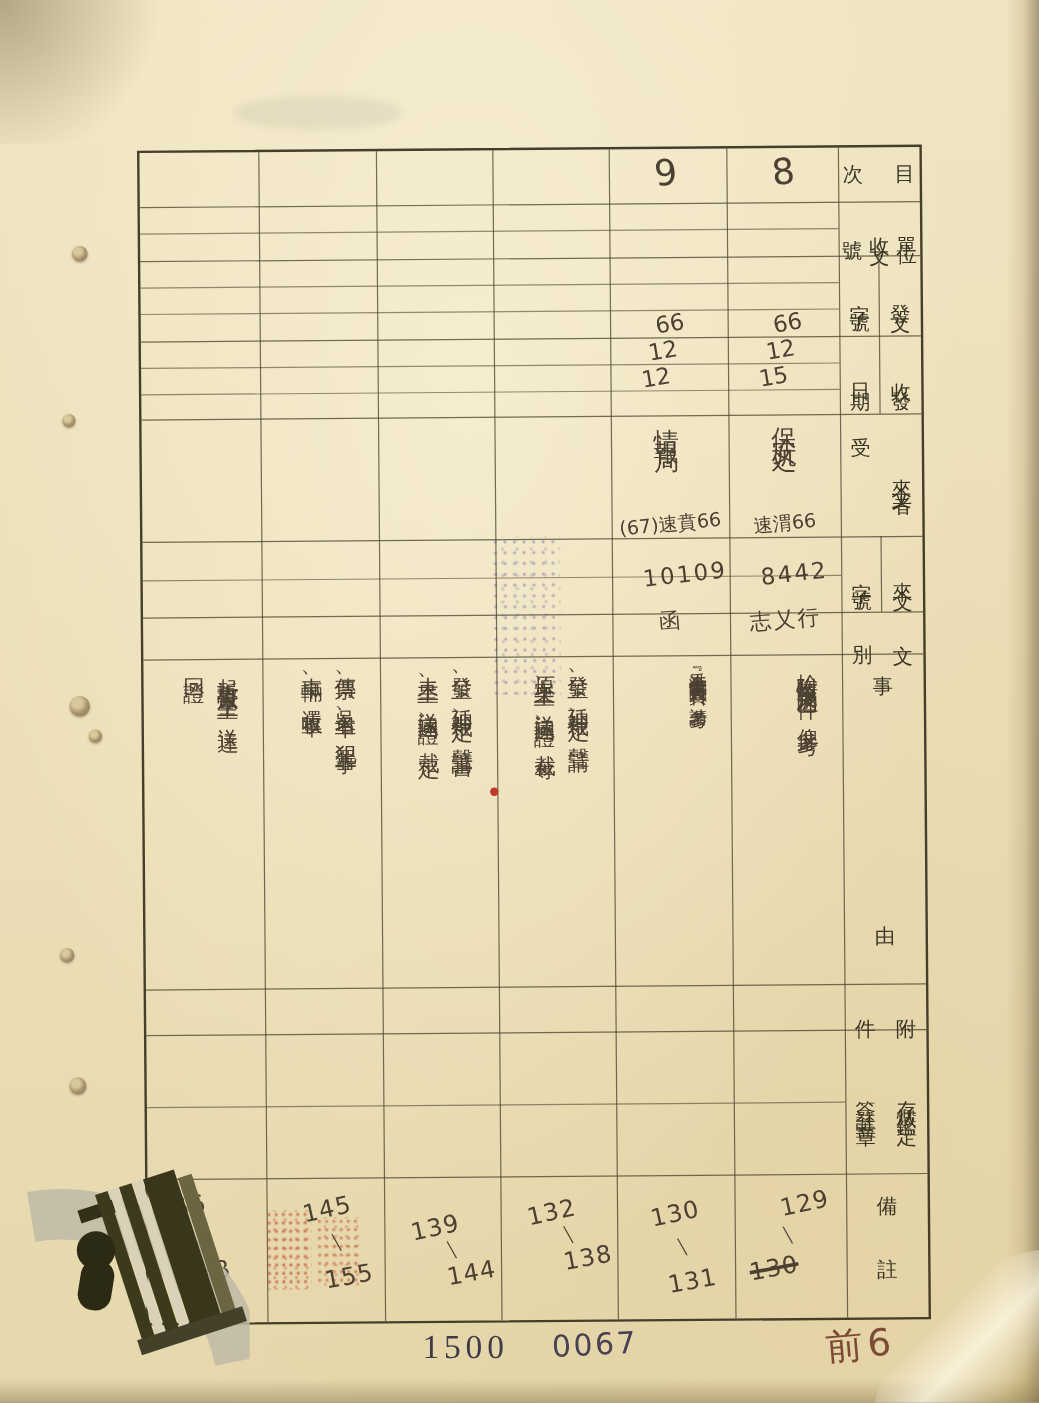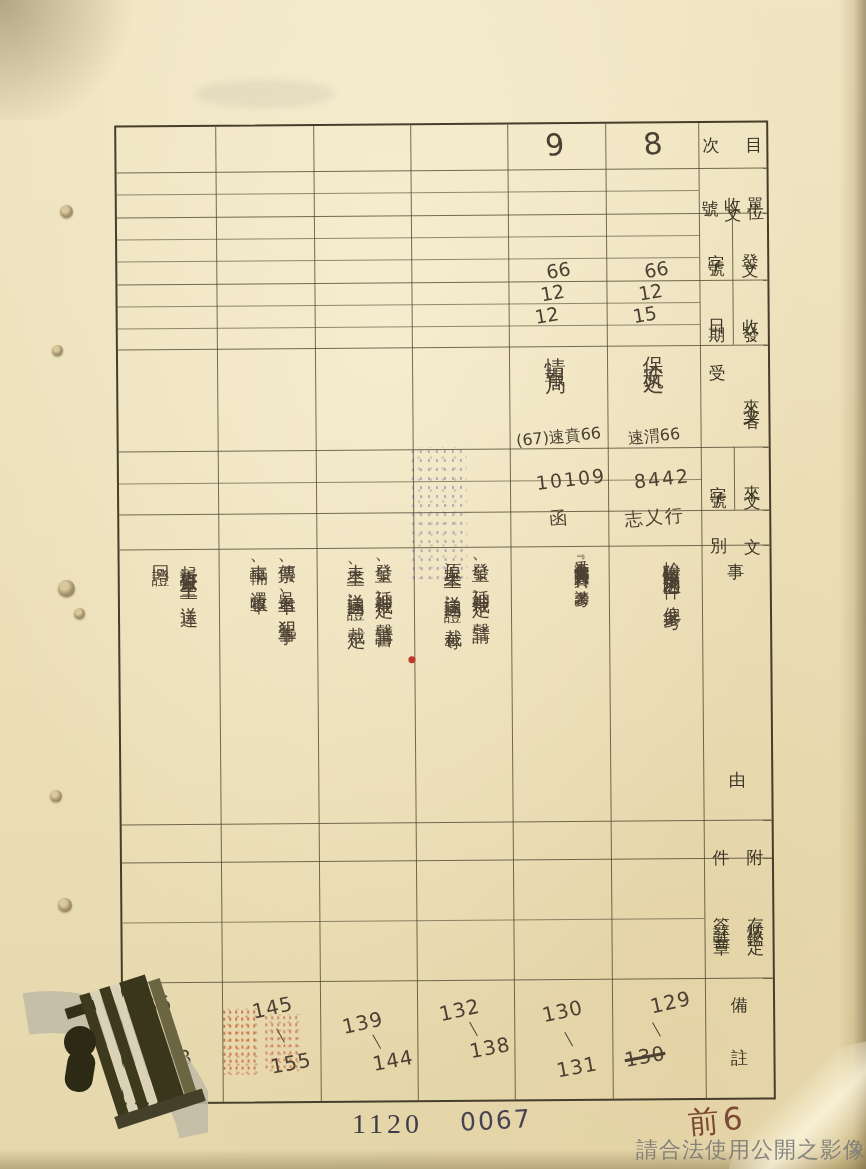--- a/index.html
+++ b/index.html
@@ -229,18 +229,17 @@
         <rect x="126" y="22" width="27" height="132" fill="#3a361c"></rect>
         <rect x="154" y="30" width="12" height="126" fill="#6b6542"></rect>
         <rect x="80" y="148" width="92" height="13" fill="#45402a"></rect>
       </g>
       <g>
         <circle cx="62" cy="80" r="16" fill="#2c2915"></circle>
         <rect x="48" y="88" width="28" height="42" rx="13" fill="#2c2915" transform="rotate(9 62 109)"></rect>
       </g>
     </svg>
 
-    <div class="abs pagestamp-print">1120</div>
+    <div class="abs pagestamp-print">1500</div>
     <div class="abs pagestamp-hand">0067</div>
     <div class="abs corner-note">前6</div>
-    <div class="abs watermark">請合法使用公開之影像</div>
   </div>
 </div>
 
 </body></html>

